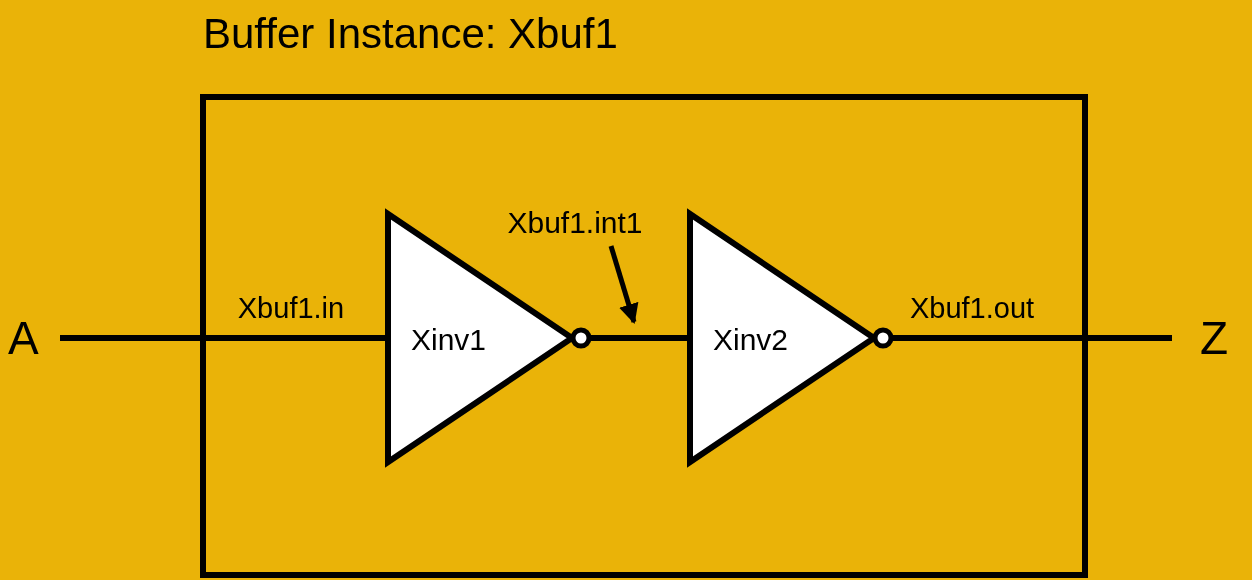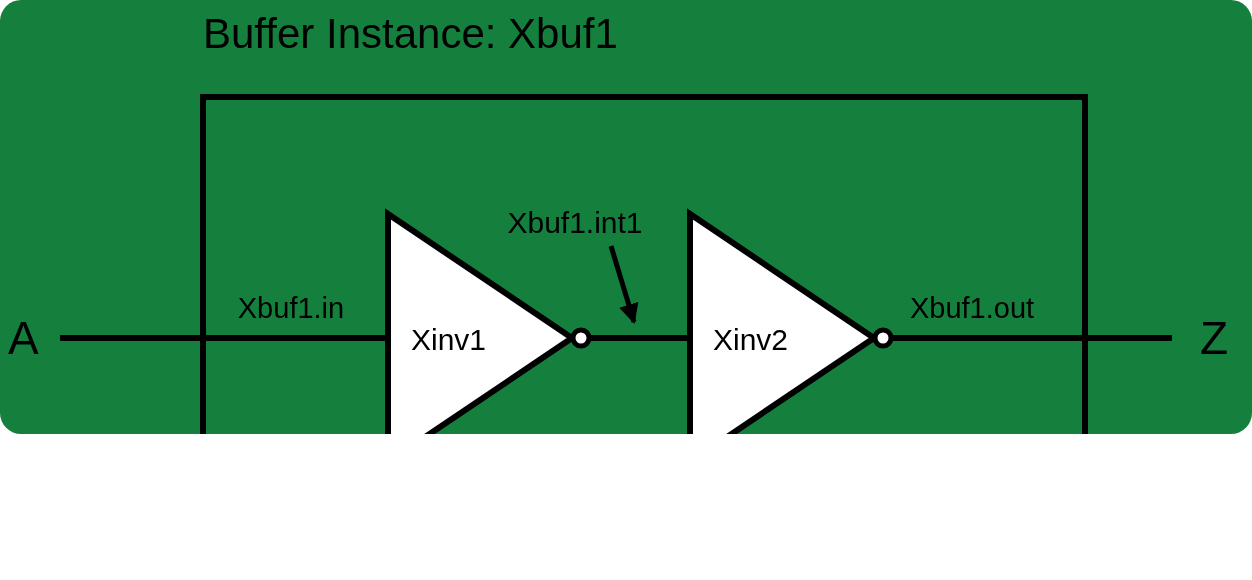--- a/index.html
+++ b/index.html
@@ -3,25 +3,24 @@
 <meta charset="utf-8">
 <style>
   html, body {
     margin: 0;
     padding: 0;
     background: #ffffff;
   }
   .stage {
     position: relative;
     width: 1252px;
-    height: 434px;
-    background: #15803d;
+    height: 580px;
+    background: #eab308;
     font-family: "Liberation Sans", sans-serif;
     overflow: hidden;
-    border-radius: 21px;
   }
   svg {
     display: block;
   }
   svg text {
     font-family: "Liberation Sans", sans-serif;
     fill: #000000;
   }
 </style>
 </head>

